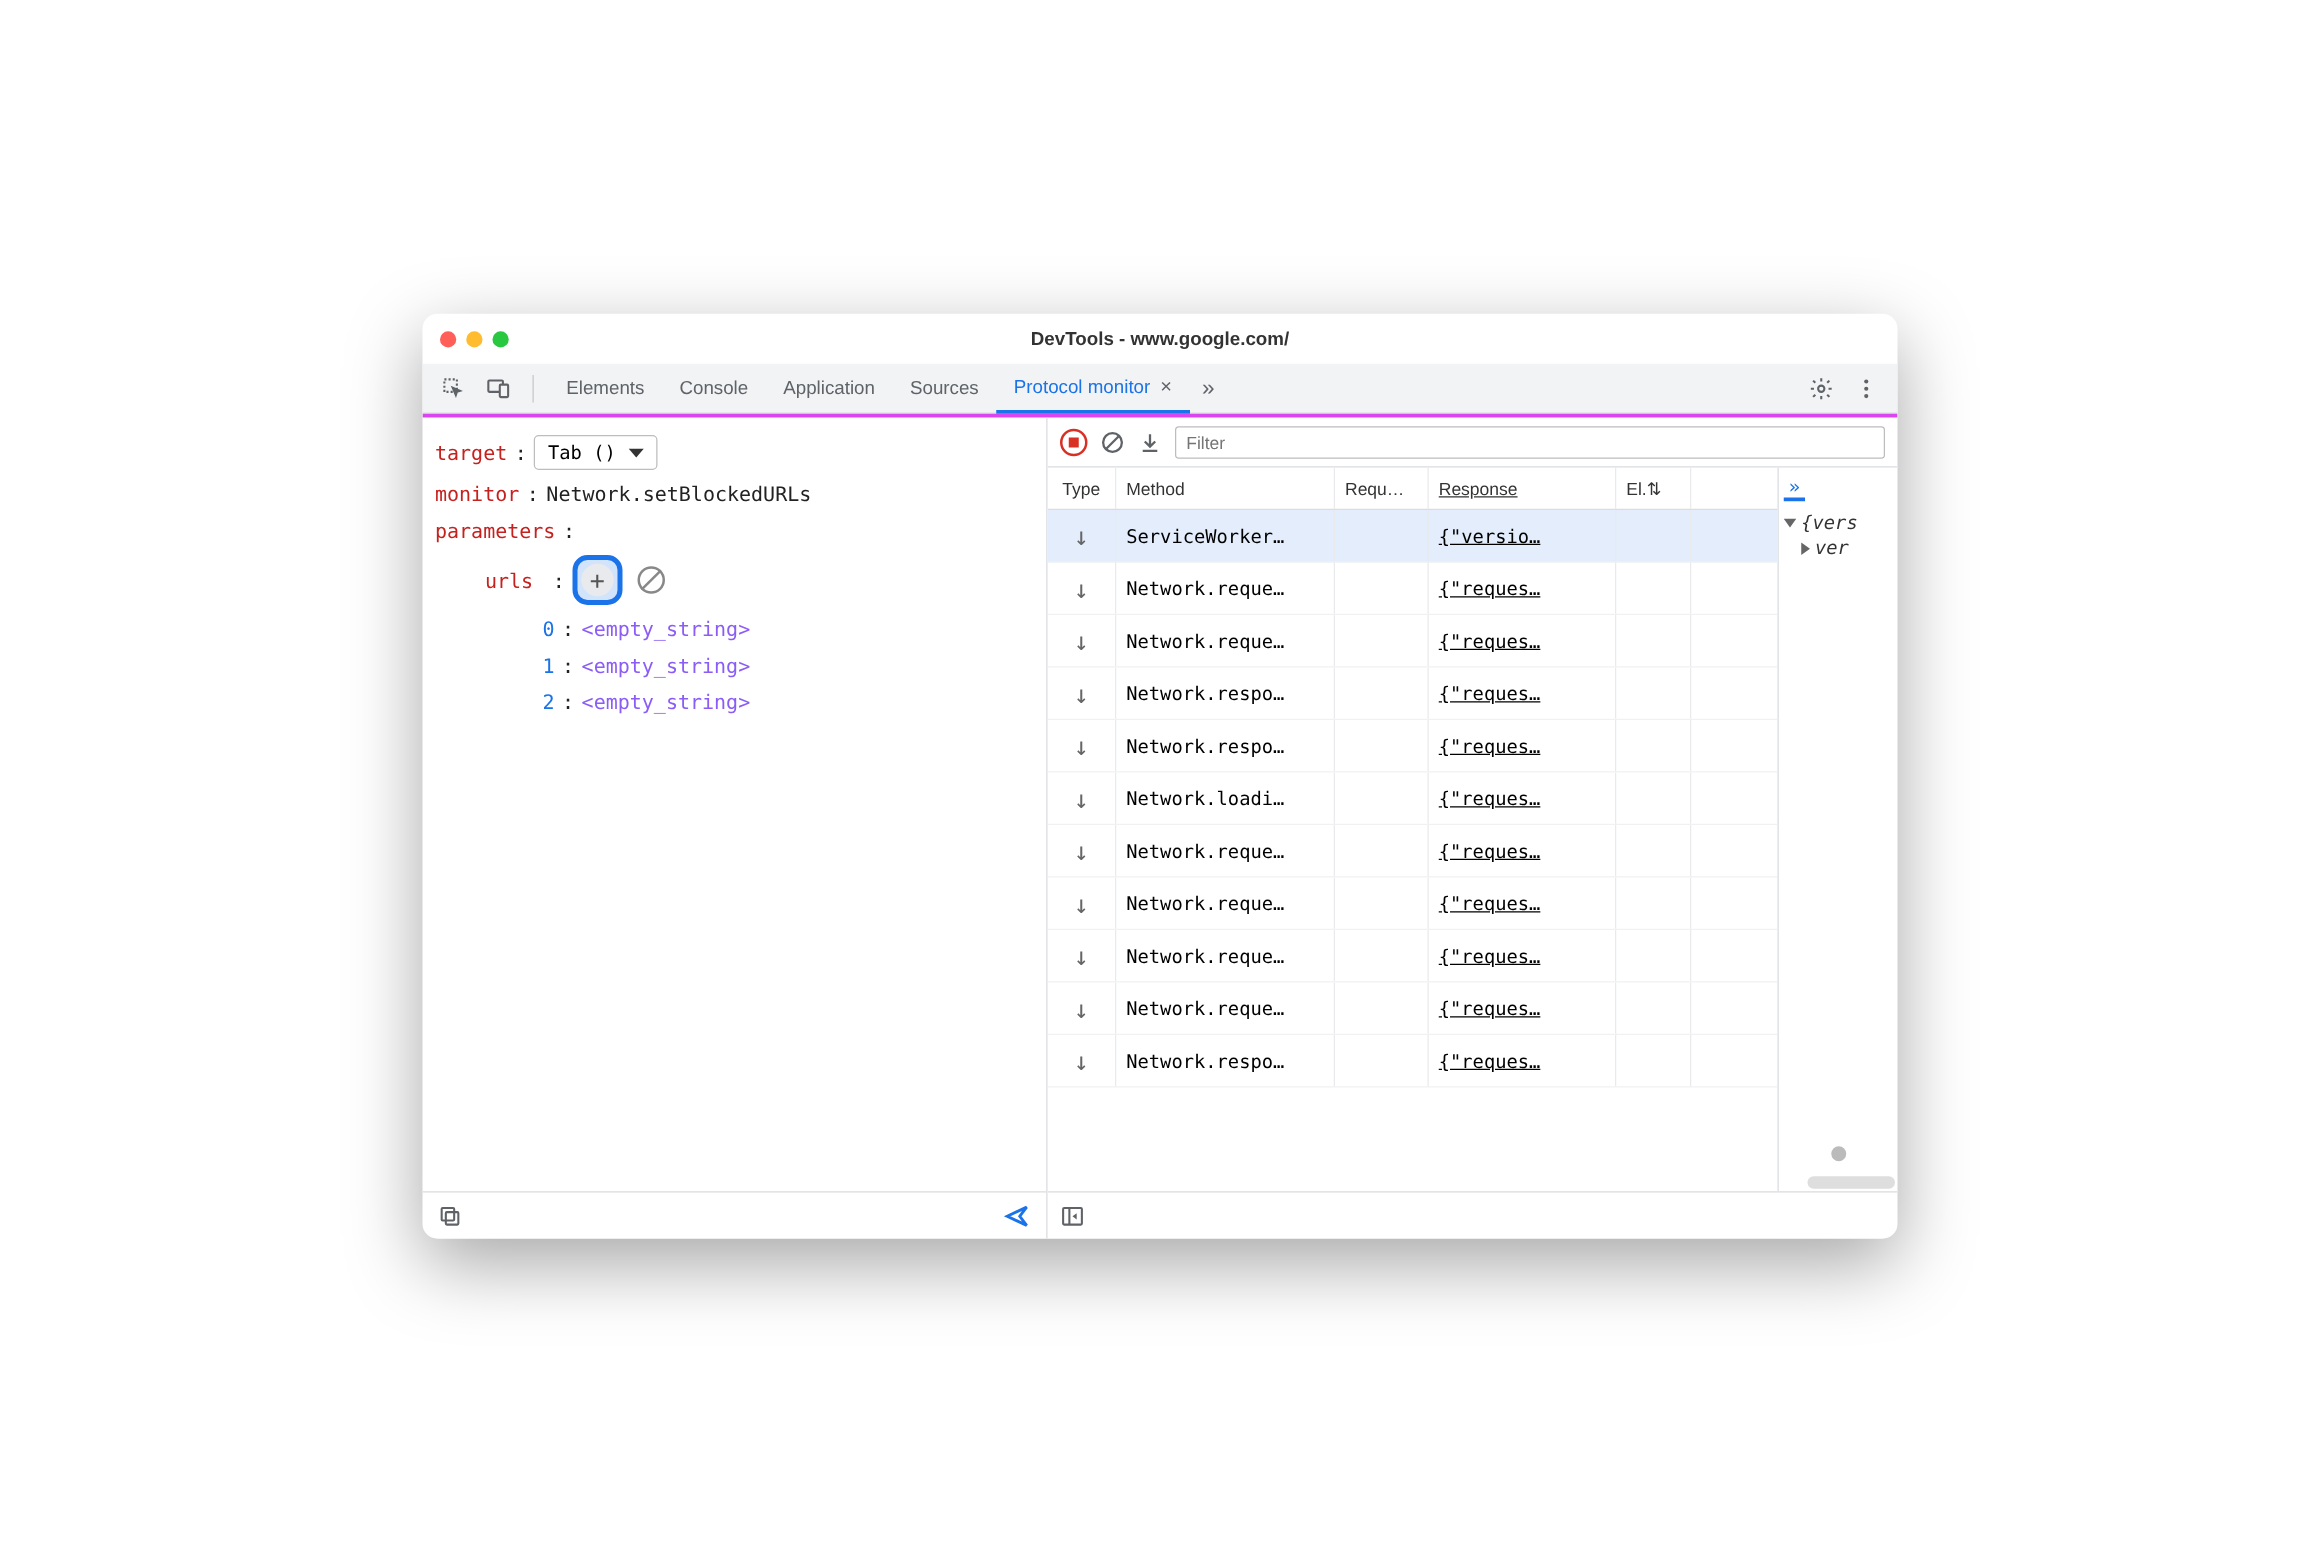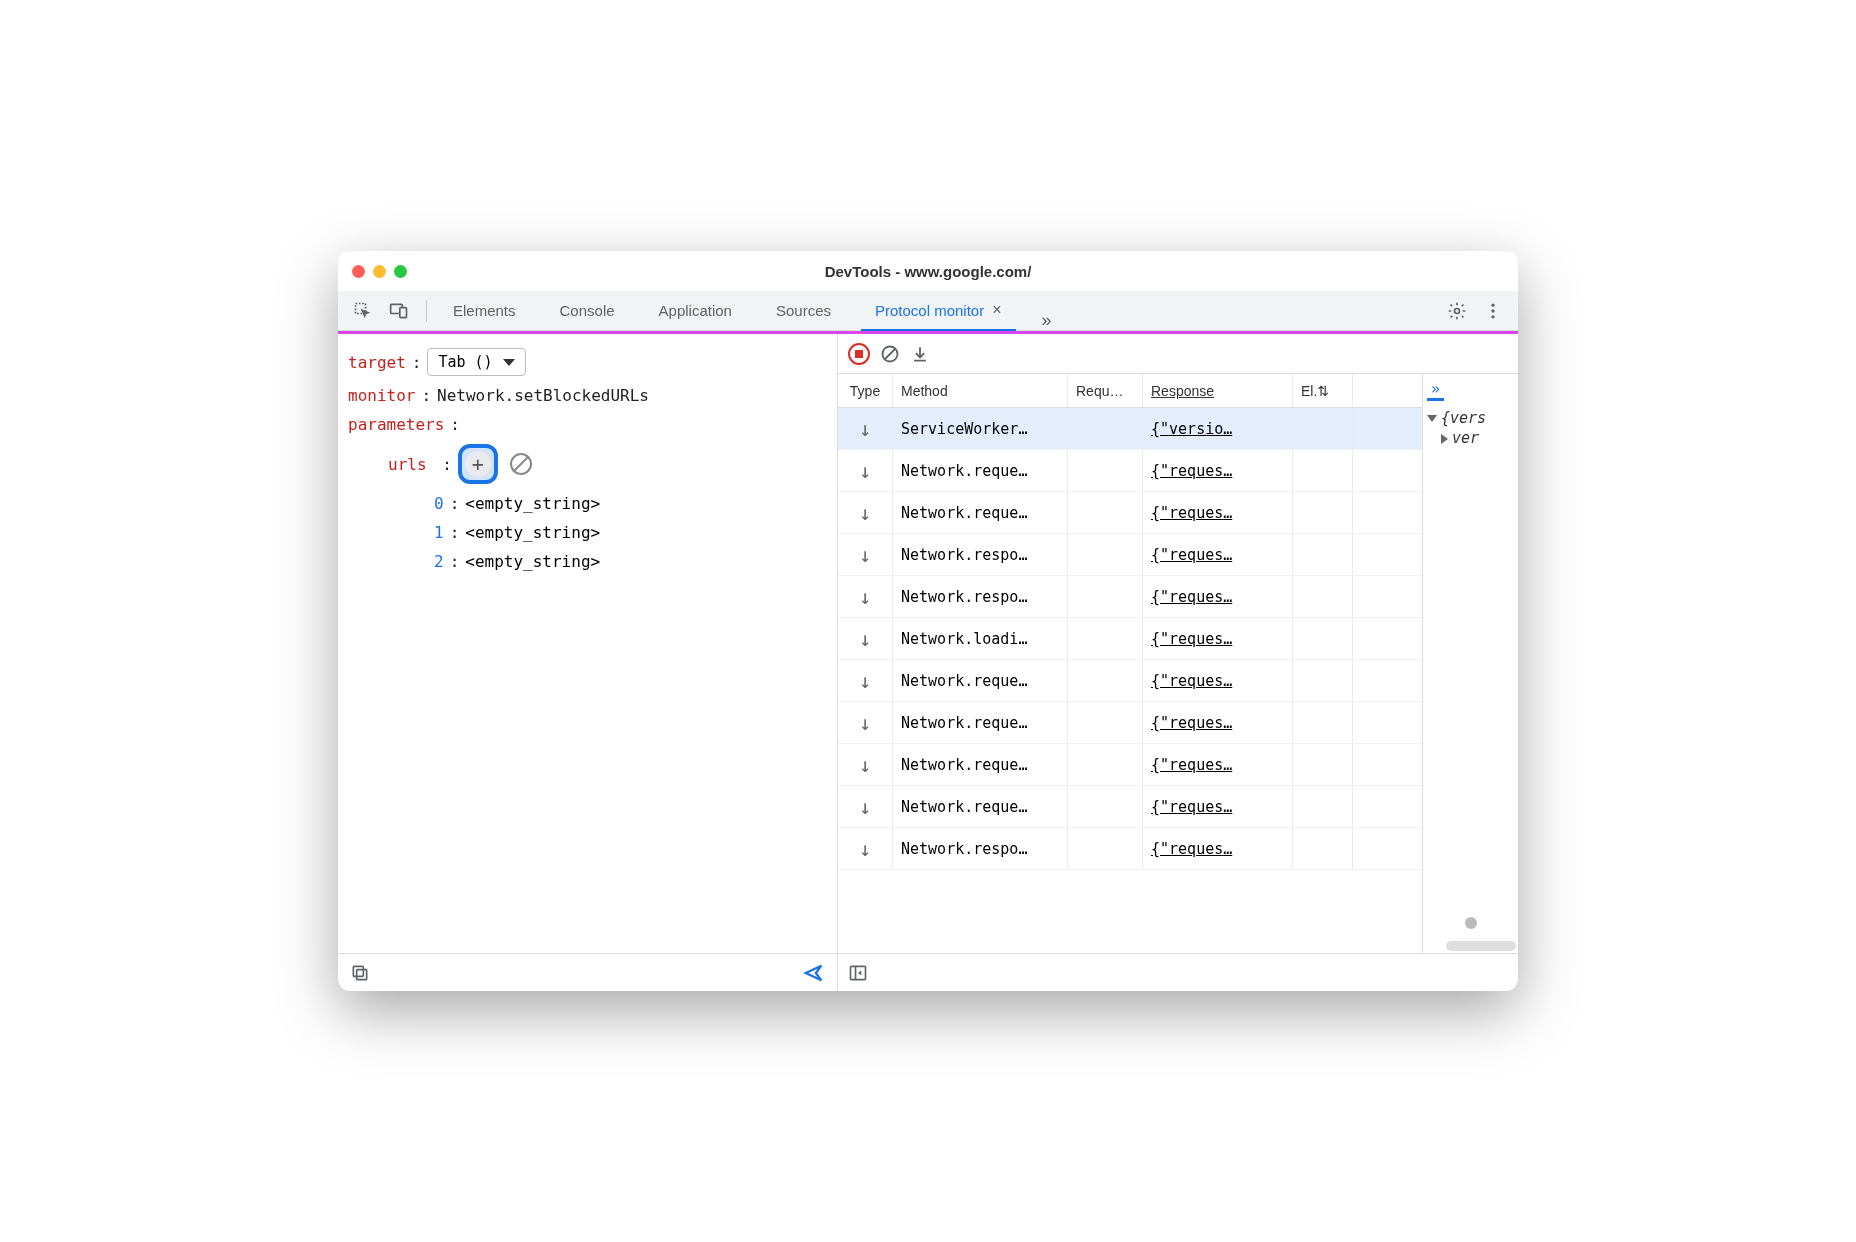--- a/index.html
+++ b/index.html
@@ -55,21 +55,21 @@
   .toolbar .icon-btn {
     width: 30px; height: 30px;
     display: flex; align-items: center; justify-content: center;
     color: #5f6368;
     cursor: pointer;
     border-radius: 4px;
   }
   .toolbar .divider {
     width: 1px; height: 22px; background: #c7c7c7; margin: 0 6px;
   }
-  .tabs { display: flex; align-items: flex-end; gap: 16px; flex: 1; }
+  .tabs { display: flex; align-items: center; gap: 0; flex: 1; }
   .tab {
     padding: 0 14px;
     height: 40px;
     display: flex; align-items: center;
     font-size: 15px;
     color: #5f6368;
     cursor: pointer;
     gap: 8px;
   }
   .tab.active {
@@ -90,21 +90,21 @@
     display:flex; flex-direction:column;
     font-family: ui-monospace, Menlo, monospace;
     font-size: 16px;
   }
   .left-body { flex:1; padding: 14px 10px; overflow:auto; }
   .kv-line { margin-bottom: 10px; display:flex; align-items:center; gap:6px; flex-wrap:wrap; }
   .key-red { color: #c5221f; }
   .colon { color: #222; }
   .val { color: #222; }
   .idx { color: #1a73e8; }
-  .placeholder { color: #000000; }
+  .placeholder { color: #8b5cf6; }
   .indent1 { padding-left: 40px; }
   .indent2 { padding-left: 86px; }
   .target-select {
     border: 1px solid #bdbdbd;
     border-radius: 4px;
     padding: 4px 10px;
     font-family: inherit;
     font-size: 15px;
     display:inline-flex; align-items:center; gap:10px;
     cursor:pointer;
@@ -323,20 +323,21 @@
           <svg width="20" height="20" viewBox="0 0 24 24" fill="none" stroke="#5f6368" stroke-width="2.2">
               <circle cx="12" cy="12" r="9"></circle>
               <line x1="6" y1="18" x2="18" y2="6"></line>
             </svg>
         </div>
         <div class="tool-ic">
           <svg width="20" height="20" viewBox="0 0 24 24" fill="none" stroke="#5f6368" stroke-width="2.2">
               <path d="M12 4 v11 M7 11 l5 5 l5 -5 M5 20 h14"></path>
             </svg>
         </div>
+        <input class="filter-input" placeholder="Filter" style="">
       </div>
       <div class="right-body">
         <div class="table-wrap">
           <div class="thead">
             <div class="th c-type">Type</div>
             <div class="th c-method">Method</div>
             <div class="th c-req">Requ…</div>
             <div class="th c-resp">Response</div>
             <div class="th c-el">El.⇅</div>
           </div>

